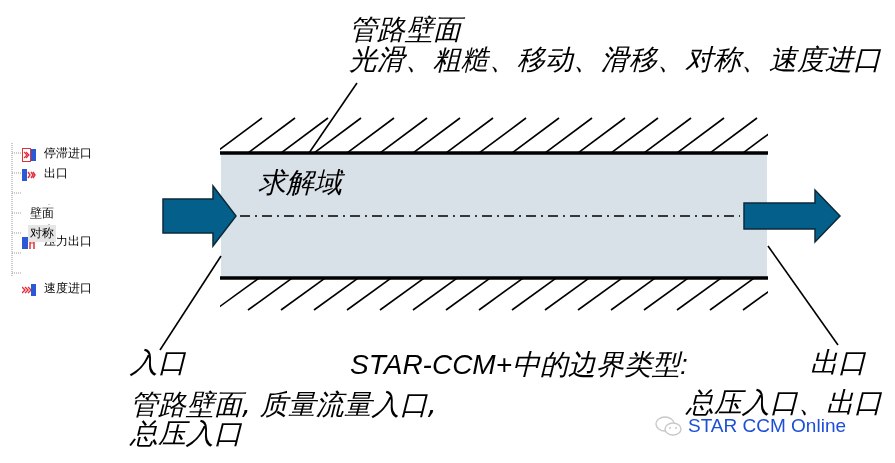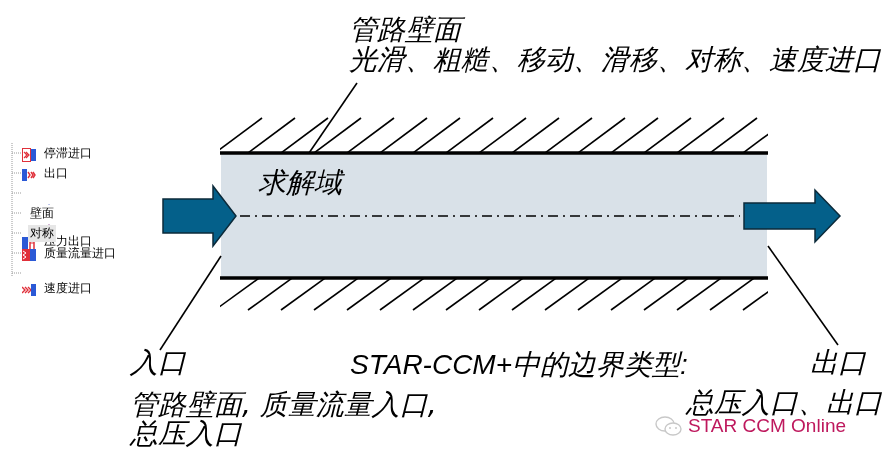--- a/index.html
+++ b/index.html
@@ -6,21 +6,21 @@
   body { width:895px; height:463px; position:relative; overflow:hidden;
          font-family:"DejaVu Sans","Liberation Sans",sans-serif; color:#000; }
   .abs { position:absolute; white-space:nowrap; }
   .t22 { font-size:28px; line-height:26px;font-style:italic; }
   .tree { position:absolute; left:8px; top:143px; width:130px; height:145px; }
   .tree-item { position:absolute; left:14px; height:18px; display:flex; align-items:flex-end; font-size:12px; }
   .tree-item .lbl { margin-left:6px; padding:0 2px; }
   .tree-item.sel .lbl { background:#e6e6e6; }
   .ico { width:14px; height:14px; display:inline-block; }
   svg.diagram { position:absolute; left:0; top:0; }
-  .wm { color:#be185d; font-size:19px; font-family:"Liberation Sans",sans-serif; }
+  .wm { color:#1d4ed8; font-size:19px; font-family:"Liberation Sans",sans-serif; }
 </style>
 </head>
 <body>
 
 <svg class="diagram" width="895" height="463" viewBox="0 0 895 463">
   <defs>
     <clipPath id="hatchTop">
         <rect x="220" y="112" width="548" height="40"></rect>
       </clipPath>
     <clipPath id="hatchBot">
@@ -147,28 +147,20 @@
     </svg>
     <span class="lbl">壁面</span>
   </div>
   <div class="tree-item sel" style="top:81px;flex-direction:column;">
     <svg class="ico" viewBox="0 0 14 14">
       <rect x="0" y="1" width="14" height="6" fill="#2b59d6"></rect>
       <rect x="0" y="7" width="14" height="6" fill="#e0305a"></rect>
     </svg>
     <span class="lbl">对称</span>
   </div>
-  <div class="tree-item" style="top:101px;">
-    <svg class="ico" viewBox="0 0 14 14">
-      <rect x="0" y="1" width="8" height="12" fill="#e0303a"></rect>
-      <path d="M1 3 L4 5 L1 7 M1 7 L4 9 L1 11" stroke="#fff" fill="none" stroke-width="1"></path>
-      <rect x="8" y="1" width="6" height="12" fill="#2b59d6"></rect>
-    </svg>
-    <span class="lbl">质量流量进口</span>
-  </div>
   <div class="tree-item" style="top:136px;">
     <svg class="ico" viewBox="0 0 14 14">
       <path d="M0 4 L3 7 L0 10 M3 4 L6 7 L3 10 M6 4 L9 7 L6 10" stroke="#e0303a" fill="none" stroke-width="1.4"></path>
       <rect x="9" y="1" width="5" height="12" fill="#2b59d6"></rect>
     </svg>
     <span class="lbl">速度进口</span>
   </div>
 </div>
 
 </body></html>

